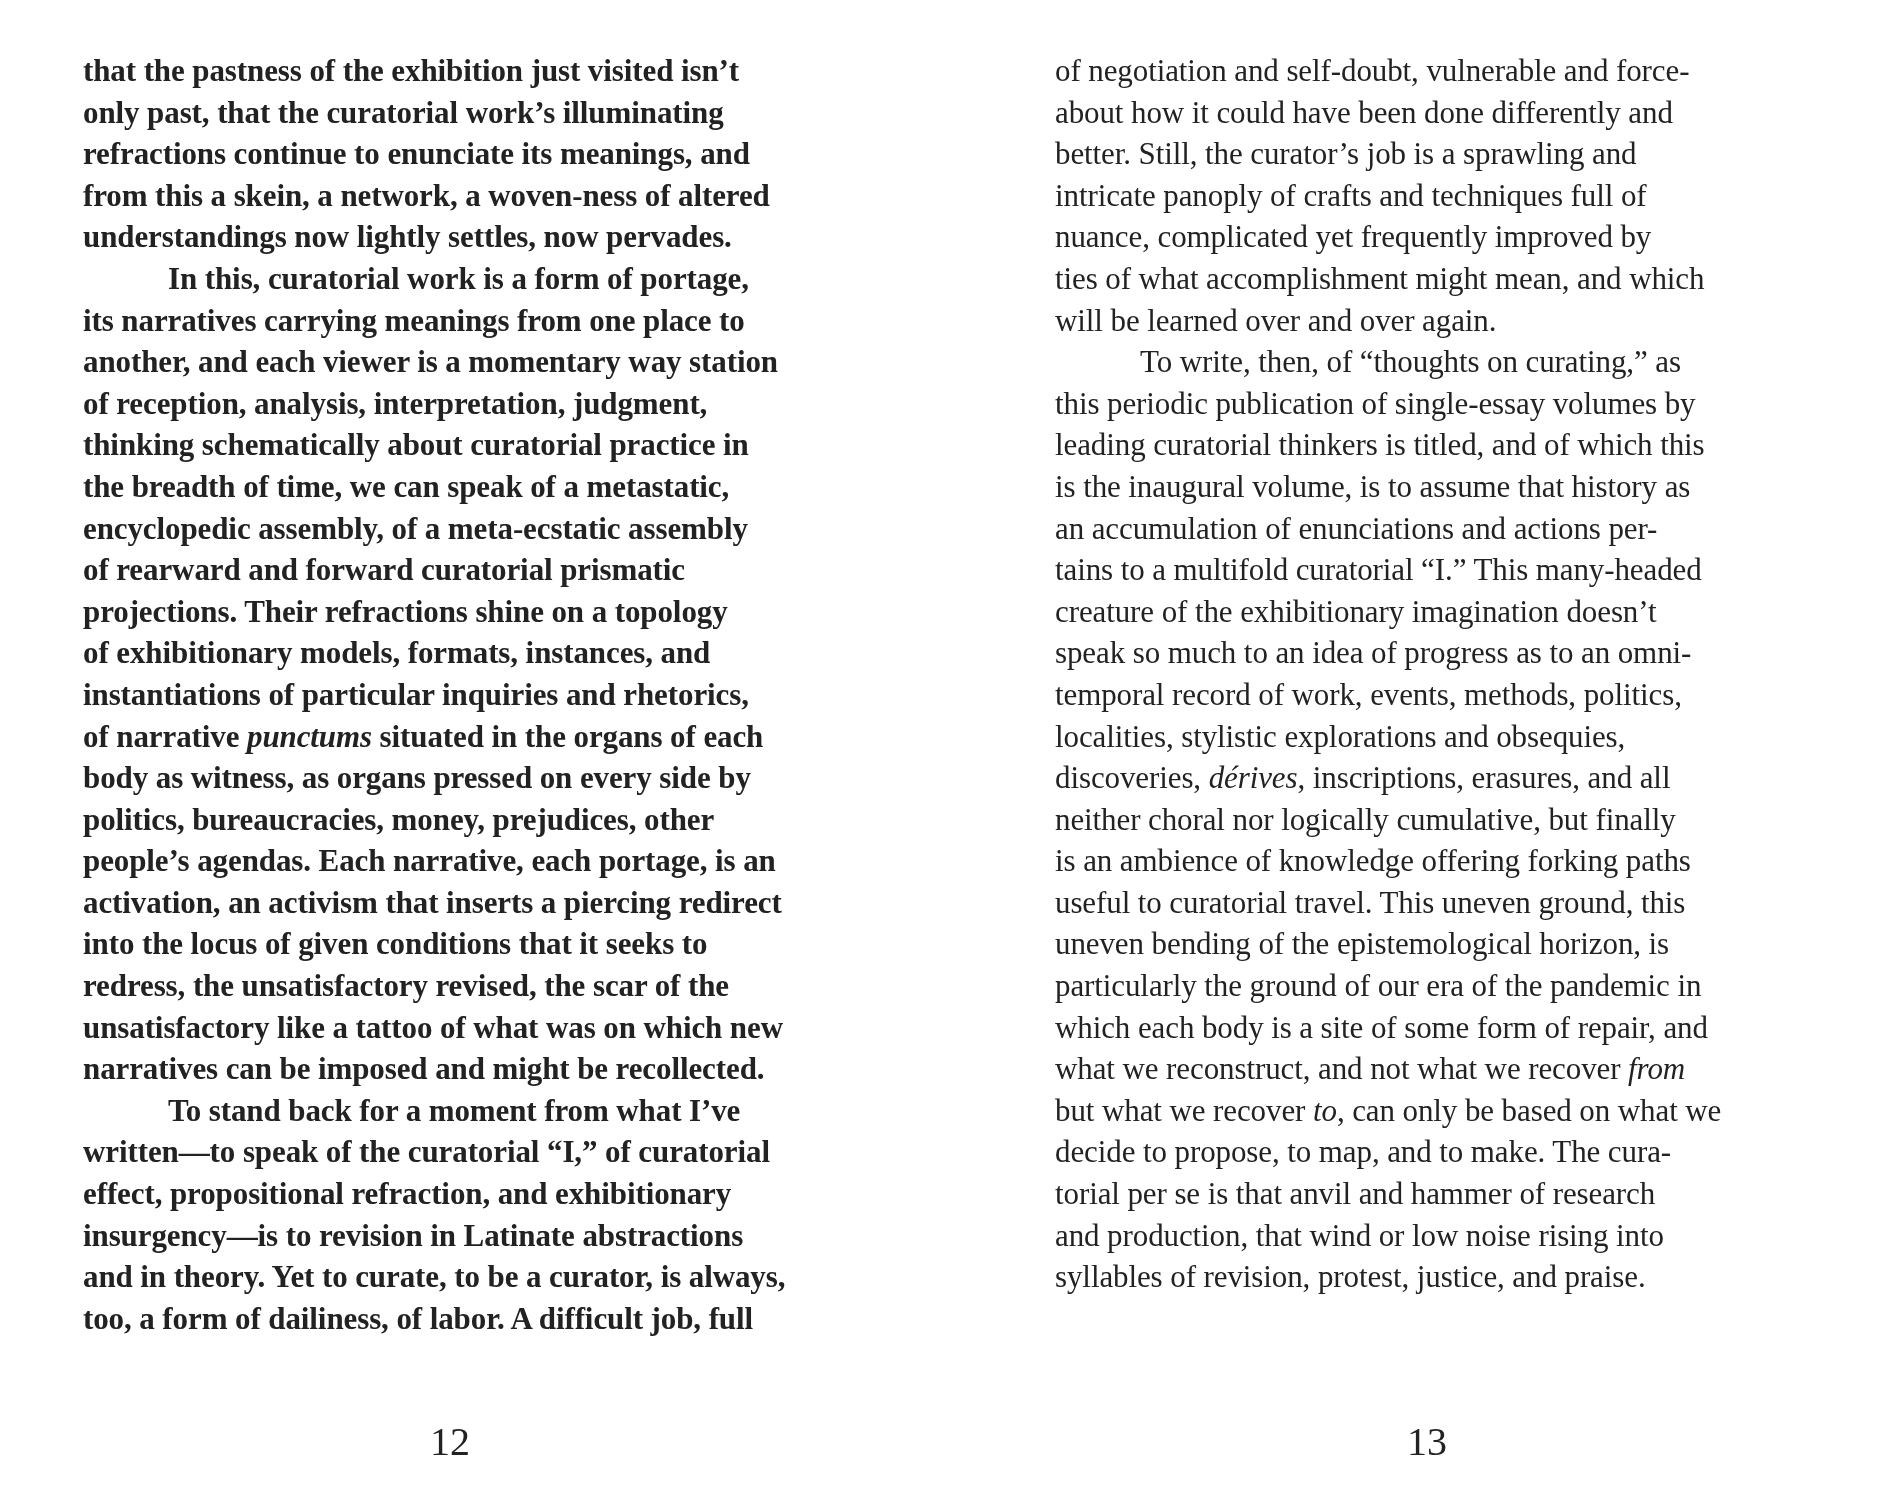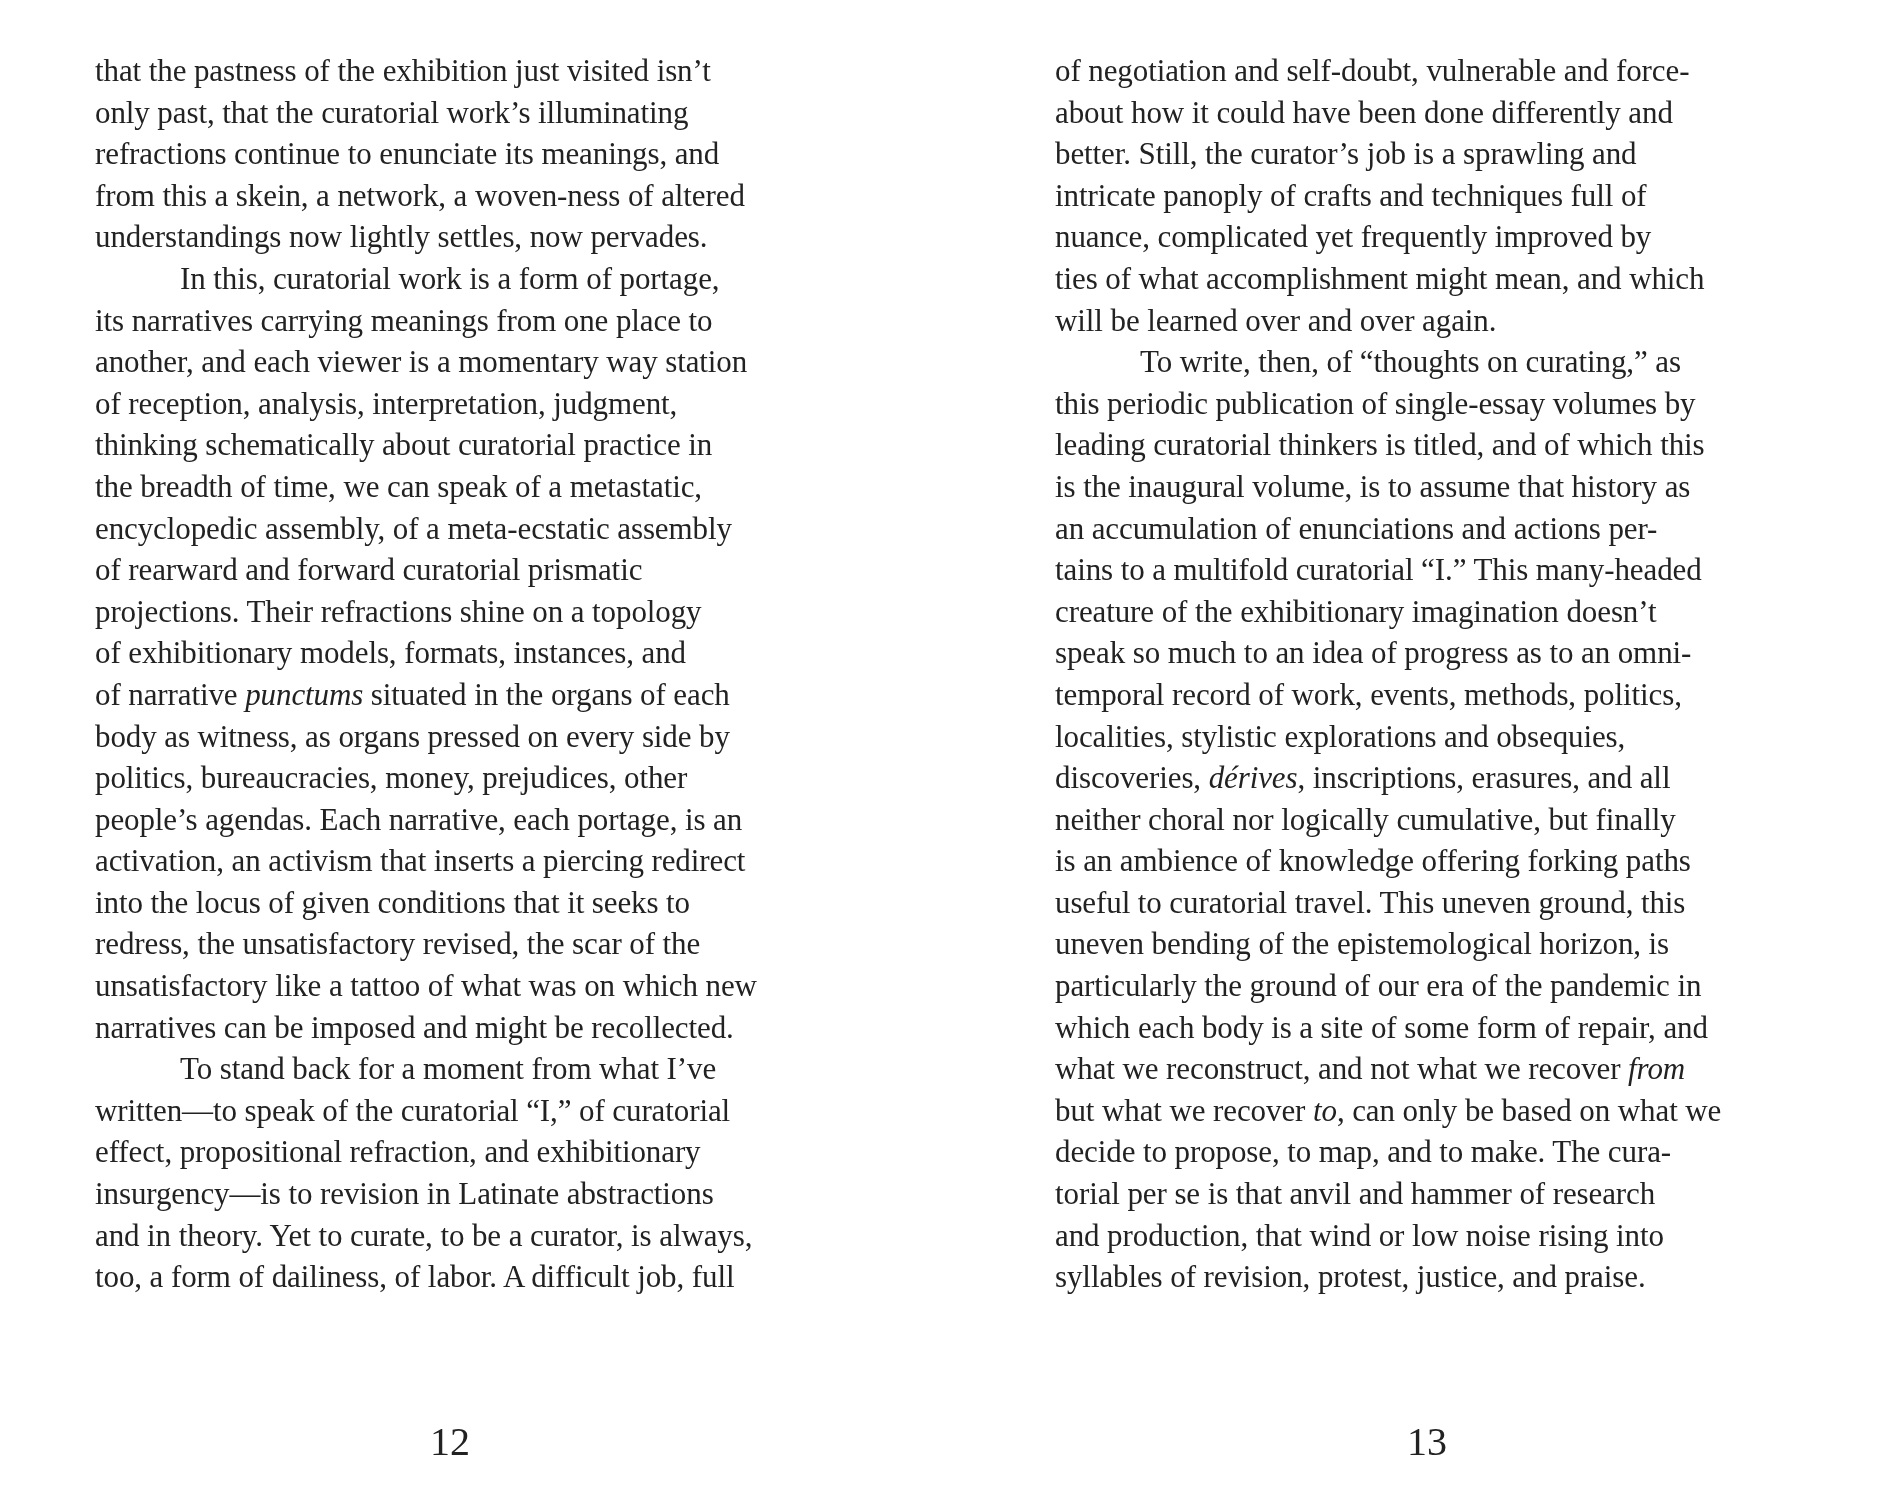--- a/index.html
+++ b/index.html
@@ -1,21 +1,21 @@
 <!DOCTYPE html>
 <html><head>
 <meta charset="utf-8">
 <style>
   html, body { margin: 0; padding: 0; background: #ffffff; }
   body { width: 1887px; height: 1500px; position: relative; overflow: hidden; }
   .page { position: absolute; top: 0; height: 1500px; }
   .page-left { left: 0; width: 943px; }
   .page-right { left: 943px; width: 944px; }
   .text-block { position: absolute; top: 50px; }
-  .page-left .text-block { left: 95px; width: 760px; }
+  .page-left .text-block { left: 83px; width: 760px; font-weight: bold; }
   .page-right .text-block { left: 112px; width: 760px; }
   .line {
     display: block;
     height: 41.6px;
     line-height: 41.6px;
     font-family: "Liberation Serif", "DejaVu Serif", serif;
     font-size: 31px;
     color: #222222;
     white-space: nowrap;
     letter-spacing: -0.1px;
@@ -47,20 +47,21 @@
       <span class="line indent"><span>In this, curatorial work is a form of portage,</span></span>
       <span class="line"><span>its narratives carrying meanings from one place to</span></span>
       <span class="line"><span>another, and each viewer is a momentary way station</span></span>
       <span class="line"><span>of reception, analysis, interpretation, judgment,</span></span>
       <span class="line"><span>thinking schematically about curatorial practice in</span></span>
       <span class="line"><span>the breadth of time, we can speak of a metastatic,</span></span>
       <span class="line"><span>encyclopedic assembly, of a meta-ecstatic assembly</span></span>
       <span class="line"><span>of rearward and forward curatorial prismatic</span></span>
       <span class="line"><span>projections. Their refractions shine on a topology</span></span>
       <span class="line"><span>of exhibitionary models, formats, instances, and</span></span>
+      <span class="line"><span>instantiations of particular inquiries and rhetorics,</span></span>
       <span class="line"><span>of narrative </span><em>punctums</em><span> situated in the organs of each</span></span>
       <span class="line"><span>body as witness, as organs pressed on every side by</span></span>
       <span class="line"><span>politics, bureaucracies, money, prejudices, other</span></span>
       <span class="line"><span>people’s agendas. Each narrative, each portage, is an</span></span>
       <span class="line"><span>activation, an activism that inserts a piercing redirect</span></span>
       <span class="line"><span>into the locus of given conditions that it seeks to</span></span>
       <span class="line"><span>redress, the unsatisfactory revised, the scar of the</span></span>
       <span class="line"><span>unsatisfactory like a tattoo of what was on which new</span></span>
       <span class="line"><span>narratives can be imposed and might be recollected.</span></span>
       <span class="line indent"><span>To stand back for a moment from what I’ve</span></span>

